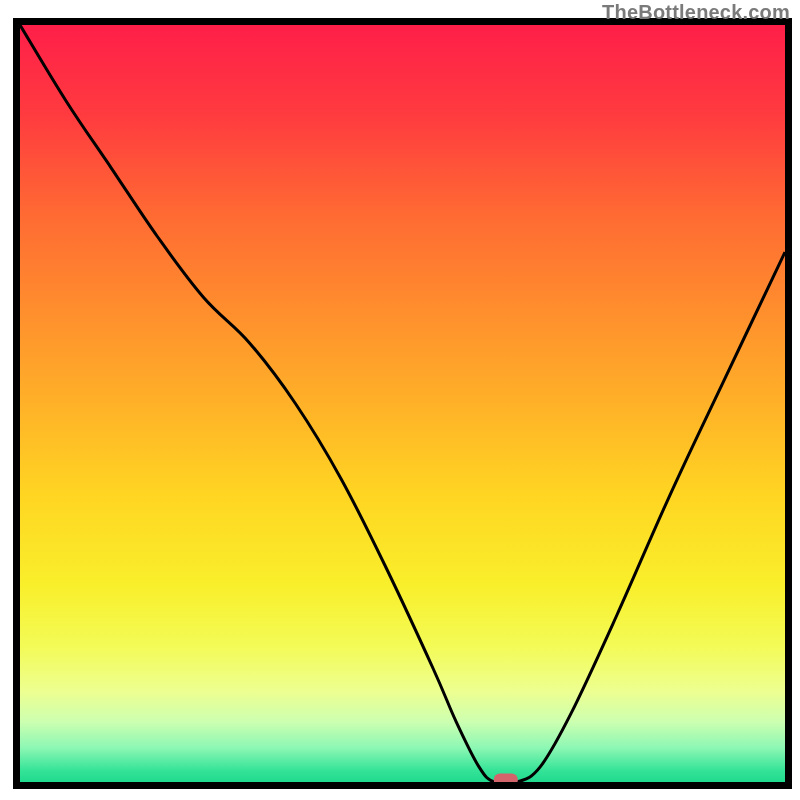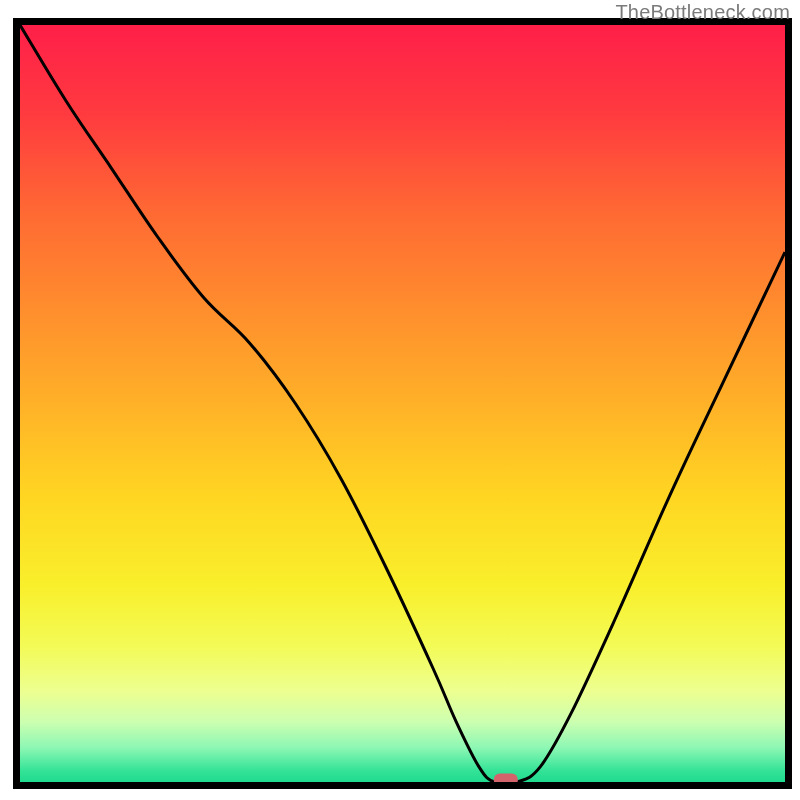--- a/index.html
+++ b/index.html
@@ -13,21 +13,21 @@
   .container {
     position: relative;
     width: 800px;
     height: 800px;
   }
   .watermark {
     position: absolute;
     top: 1px;
     right: 10px;
     font-size: 20px;
-    font-weight: normal;
+    font-weight: bold;
     color: #7a7a7a;
     letter-spacing: 0.2px;
     z-index: 20;
   }
   svg {
     position: absolute;
     top: 0;
     left: 0;
   }
 </style>

